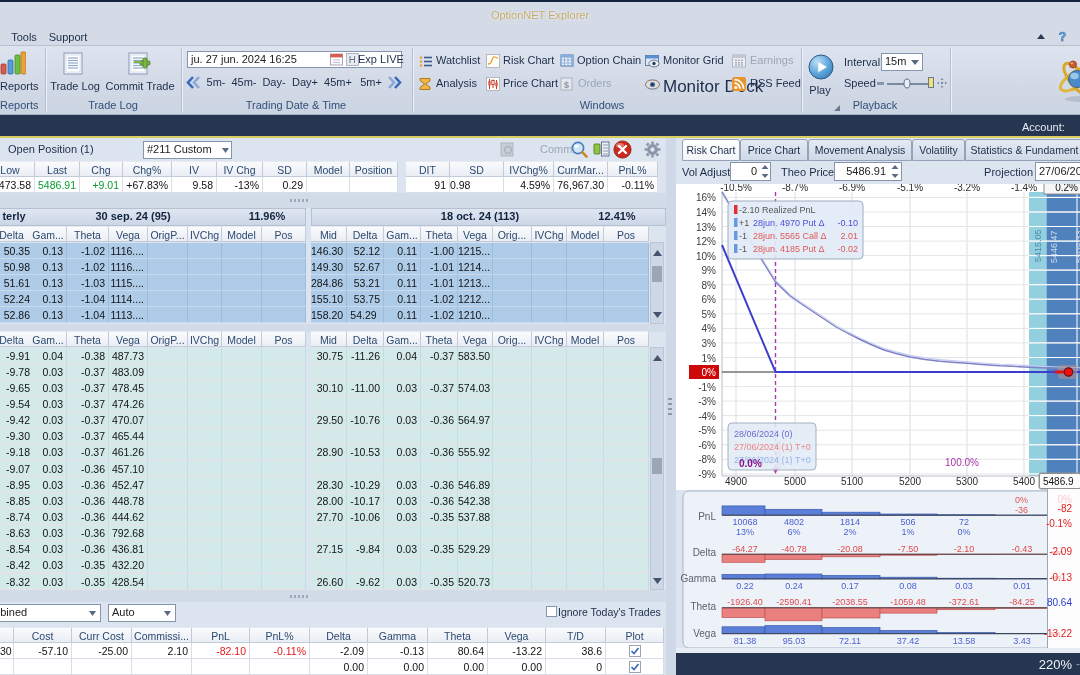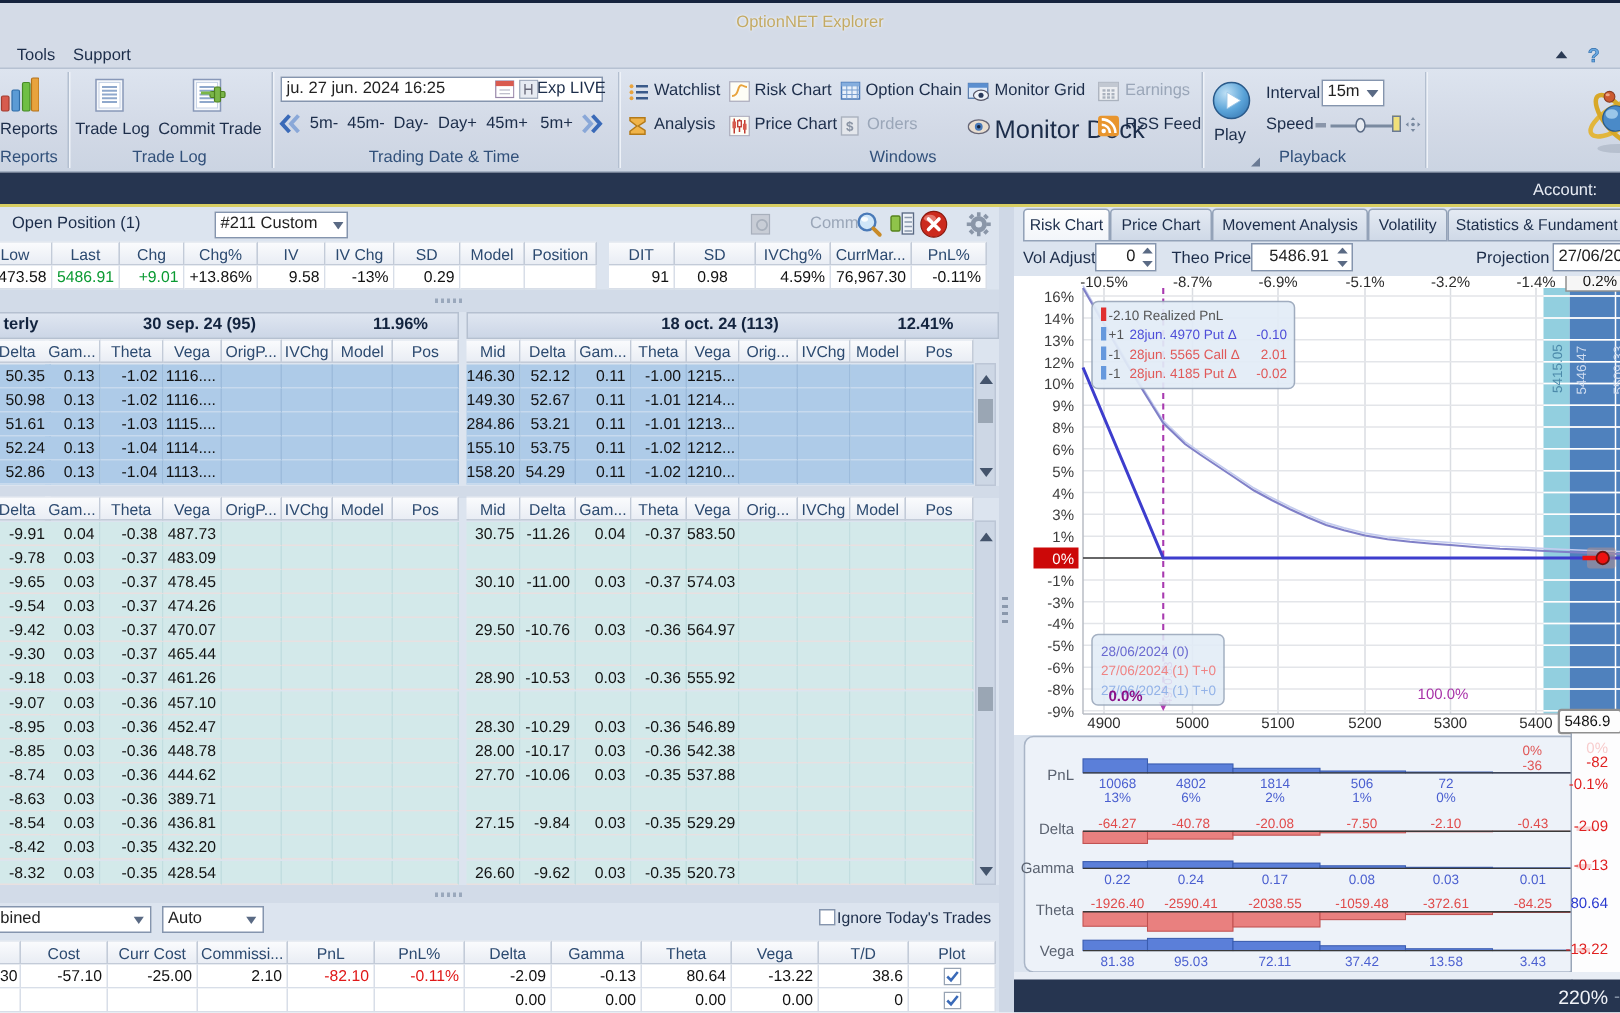--- a/index.html
+++ b/index.html
@@ -273,28 +273,28 @@
 <div style="position:absolute;left:307px;top:161px;width:43px;height:16px;background:linear-gradient(#fafbfd,#e9edf4);border-right:1px solid #c3cbd8;border-top:1px solid #e8ecf2;border-bottom:1px solid #c3cbd8;font-size:10.5px;color:#2c4a70;text-align:center;line-height:16px;overflow:hidden;">Model</div>
 <div style="position:absolute;left:350px;top:161px;width:48px;height:16px;background:linear-gradient(#fafbfd,#e9edf4);border-right:1px solid #c3cbd8;border-top:1px solid #e8ecf2;border-bottom:1px solid #c3cbd8;font-size:10.5px;color:#2c4a70;text-align:center;line-height:16px;overflow:hidden;">Position</div>
 <div style="position:absolute;left:406px;top:161px;width:44px;height:16px;background:linear-gradient(#fafbfd,#e9edf4);border-right:1px solid #c3cbd8;border-top:1px solid #e8ecf2;border-bottom:1px solid #c3cbd8;font-size:10.5px;color:#2c4a70;text-align:center;line-height:16px;overflow:hidden;">DIT</div>
 <div style="position:absolute;left:450px;top:161px;width:54px;height:16px;background:linear-gradient(#fafbfd,#e9edf4);border-right:1px solid #c3cbd8;border-top:1px solid #e8ecf2;border-bottom:1px solid #c3cbd8;font-size:10.5px;color:#2c4a70;text-align:center;line-height:16px;overflow:hidden;">SD</div>
 <div style="position:absolute;left:504px;top:161px;width:50px;height:16px;background:linear-gradient(#fafbfd,#e9edf4);border-right:1px solid #c3cbd8;border-top:1px solid #e8ecf2;border-bottom:1px solid #c3cbd8;font-size:10.5px;color:#2c4a70;text-align:center;line-height:16px;overflow:hidden;">IVChg%</div>
 <div style="position:absolute;left:554px;top:161px;width:54px;height:16px;background:linear-gradient(#fafbfd,#e9edf4);border-right:1px solid #c3cbd8;border-top:1px solid #e8ecf2;border-bottom:1px solid #c3cbd8;font-size:10.5px;color:#2c4a70;text-align:center;line-height:16px;overflow:hidden;">CurrMar...</div>
 <div style="position:absolute;left:608px;top:161px;width:50px;height:16px;background:linear-gradient(#fafbfd,#e9edf4);border-right:1px solid #c3cbd8;border-top:1px solid #e8ecf2;border-bottom:1px solid #c3cbd8;font-size:10.5px;color:#2c4a70;text-align:center;line-height:16px;overflow:hidden;">PnL%</div>
 <div style="position:absolute;left:-14px;top:177px;width:49px;height:16px;background:#fff;border-right:1px solid #d8dee8;border-bottom:1px solid #d8dee8;font-size:10.5px;color:#111;text-align:right;padding-right:3px;line-height:16px;overflow:hidden;">5473.58</div>
 <div style="position:absolute;left:35px;top:177px;width:45px;height:16px;background:#fff;border-right:1px solid #d8dee8;border-bottom:1px solid #d8dee8;font-size:10.5px;color:#0a9a32;text-align:right;padding-right:3px;line-height:16px;overflow:hidden;">5486.91</div>
 <div style="position:absolute;left:80px;top:177px;width:43px;height:16px;background:#fff;border-right:1px solid #d8dee8;border-bottom:1px solid #d8dee8;font-size:10.5px;color:#0a9a32;text-align:right;padding-right:3px;line-height:16px;overflow:hidden;">+9.01</div>
-<div style="position:absolute;left:123px;top:177px;width:49px;height:16px;background:#fff;border-right:1px solid #d8dee8;border-bottom:1px solid #d8dee8;font-size:10.5px;color:#111;text-align:right;padding-right:3px;line-height:16px;overflow:hidden;">+13.86%</div>
+<div style="position:absolute;left:123px;top:177px;width:49px;height:16px;background:#fff;border-right:1px solid #d8dee8;border-bottom:1px solid #d8dee8;font-size:10.5px;color:#111;text-align:right;padding-right:3px;line-height:16px;overflow:hidden;">+67.83%</div>
 <div style="position:absolute;left:172px;top:177px;width:45px;height:16px;background:#fff;border-right:1px solid #d8dee8;border-bottom:1px solid #d8dee8;font-size:10.5px;color:#111;text-align:right;padding-right:3px;line-height:16px;overflow:hidden;">9.58</div>
 <div style="position:absolute;left:217px;top:177px;width:46px;height:16px;background:#fff;border-right:1px solid #d8dee8;border-bottom:1px solid #d8dee8;font-size:10.5px;color:#111;text-align:right;padding-right:3px;line-height:16px;overflow:hidden;">-13%</div>
 <div style="position:absolute;left:263px;top:177px;width:44px;height:16px;background:#fff;border-right:1px solid #d8dee8;border-bottom:1px solid #d8dee8;font-size:10.5px;color:#111;text-align:right;padding-right:3px;line-height:16px;overflow:hidden;">0.29</div>
 <div style="position:absolute;left:307px;top:177px;width:43px;height:16px;background:#fff;border-right:1px solid #d8dee8;border-bottom:1px solid #d8dee8;font-size:10.5px;color:#111;text-align:right;padding-right:3px;line-height:16px;overflow:hidden;"></div>
 <div style="position:absolute;left:350px;top:177px;width:48px;height:16px;background:#fff;border-right:1px solid #d8dee8;border-bottom:1px solid #d8dee8;font-size:10.5px;color:#111;text-align:right;padding-right:3px;line-height:16px;overflow:hidden;"></div>
 <div style="position:absolute;left:406px;top:177px;width:44px;height:16px;background:#fff;border-right:1px solid #d8dee8;border-bottom:1px solid #d8dee8;font-size:10.5px;color:#111;text-align:right;padding-right:3px;line-height:16px;overflow:hidden;">91</div>
-<div style="position:absolute;left:450px;top:177px;width:54px;height:16px;background:#fff;border-right:1px solid #d8dee8;border-bottom:1px solid #d8dee8;font-size:10.5px;color:#111;text-align:center;padding-right:3px;line-height:16px;overflow:hidden;">0.98</div>
+<div style="position:absolute;left:450px;top:177px;width:54px;height:16px;background:#fff;border-right:1px solid #d8dee8;border-bottom:1px solid #d8dee8;font-size:10.5px;color:#111;text-align:left;padding-right:3px;line-height:16px;overflow:hidden;">0.98</div>
 <div style="position:absolute;left:504px;top:177px;width:50px;height:16px;background:#fff;border-right:1px solid #d8dee8;border-bottom:1px solid #d8dee8;font-size:10.5px;color:#111;text-align:right;padding-right:3px;line-height:16px;overflow:hidden;">4.59%</div>
 <div style="position:absolute;left:554px;top:177px;width:54px;height:16px;background:#fff;border-right:1px solid #d8dee8;border-bottom:1px solid #d8dee8;font-size:10.5px;color:#111;text-align:right;padding-right:3px;line-height:16px;overflow:hidden;">76,967.30</div>
 <div style="position:absolute;left:608px;top:177px;width:50px;height:16px;background:#fff;border-right:1px solid #d8dee8;border-bottom:1px solid #d8dee8;font-size:10.5px;color:#111;text-align:right;padding-right:3px;line-height:16px;overflow:hidden;">-0.11%</div>
 <div style="position:absolute;left:0;top:193px;width:666px;height:15px;background:#d2dbe8;"></div>
 <div style="position:absolute;left:290px;top:199px;width:20px;height:3px;background:repeating-linear-gradient(90deg,#9aa8bc 0 2px,transparent 2px 4px);"></div>
 <div style="position:absolute;left:-40px;top:208px;width:346px;height:18px;background:linear-gradient(#dfe6f1,#ccd6e6);border:1px solid #b5c0d0;"></div>
     <div style="position:absolute;left:14px;transform:translateX(-50%);top:210px;font-size:11px;color:#12233e;font-weight:bold;white-space:nowrap;">terly</div>
     <div style="position:absolute;left:133px;transform:translateX(-50%);top:210px;font-size:11px;color:#12233e;font-weight:bold;white-space:nowrap;">30 sep. 24 (95)</div>
     <div style="position:absolute;left:267px;transform:translateX(-50%);top:210px;font-size:11px;color:#12233e;font-weight:bold;white-space:nowrap;">11.96%</div>
 <div style="position:absolute;left:311px;top:208px;width:355px;height:18px;background:linear-gradient(#dfe6f1,#ccd6e6);border:1px solid #b5c0d0;"></div>
@@ -611,21 +611,21 @@
     <div style="position:absolute;left:384px;top:509.0px;width:37px;height:16px;background:#d3e9ea;border-right:1px solid #c2dee0;border-bottom:1px solid #e9e0e0;font-size:10.5px;color:#131313;text-align:right;padding-right:3px;line-height:16px;overflow:hidden;">0.03</div>
     <div style="position:absolute;left:421px;top:509.0px;width:37px;height:16px;background:#d3e9ea;border-right:1px solid #c2dee0;border-bottom:1px solid #e9e0e0;font-size:10.5px;color:#131313;text-align:right;padding-right:3px;line-height:16px;overflow:hidden;">-0.35</div>
     <div style="position:absolute;left:458px;top:509.0px;width:35px;height:16px;background:#d3e9ea;border-right:1px solid #c2dee0;border-bottom:1px solid #e9e0e0;font-size:10.5px;color:#131313;text-align:right;padding-right:3px;line-height:16px;overflow:hidden;">537.88</div>
     <div style="position:absolute;left:493px;top:509.0px;width:39px;height:16px;background:#d3e9ea;border-right:1px solid #c2dee0;border-bottom:1px solid #e9e0e0;font-size:10.5px;color:#131313;text-align:right;padding-right:3px;line-height:16px;overflow:hidden;"></div>
     <div style="position:absolute;left:532px;top:509.0px;width:35px;height:16px;background:#d3e9ea;border-right:1px solid #c2dee0;border-bottom:1px solid #e9e0e0;font-size:10.5px;color:#131313;text-align:right;padding-right:3px;line-height:16px;overflow:hidden;"></div>
     <div style="position:absolute;left:567px;top:509.0px;width:37px;height:16px;background:#d3e9ea;border-right:1px solid #c2dee0;border-bottom:1px solid #e9e0e0;font-size:10.5px;color:#131313;text-align:right;padding-right:3px;line-height:16px;overflow:hidden;"></div>
     <div style="position:absolute;left:604px;top:509.0px;width:45px;height:16px;background:#d3e9ea;border-right:1px solid #c2dee0;border-bottom:1px solid #e9e0e0;font-size:10.5px;color:#131313;text-align:right;padding-right:3px;line-height:16px;overflow:hidden;"></div>
 <div style="position:absolute;left:-10px;top:525.1px;width:44px;height:16px;background:#d3e9ea;border-right:1px solid #c2dee0;border-bottom:1px solid #e9e0e0;font-size:10.5px;color:#131313;text-align:right;padding-right:3px;line-height:16px;overflow:hidden;">-8.63</div>
     <div style="position:absolute;left:30px;top:525.1px;width:37px;height:16px;background:#d3e9ea;border-right:1px solid #c2dee0;border-bottom:1px solid #e9e0e0;font-size:10.5px;color:#131313;text-align:right;padding-right:3px;line-height:16px;overflow:hidden;">0.03</div>
     <div style="position:absolute;left:67px;top:525.1px;width:42px;height:16px;background:#d3e9ea;border-right:1px solid #c2dee0;border-bottom:1px solid #e9e0e0;font-size:10.5px;color:#131313;text-align:right;padding-right:3px;line-height:16px;overflow:hidden;">-0.36</div>
-    <div style="position:absolute;left:109px;top:525.1px;width:39px;height:16px;background:#d3e9ea;border-right:1px solid #c2dee0;border-bottom:1px solid #e9e0e0;font-size:10.5px;color:#131313;text-align:right;padding-right:3px;line-height:16px;overflow:hidden;">389.71</div>
+    <div style="position:absolute;left:109px;top:525.1px;width:39px;height:16px;background:#d3e9ea;border-right:1px solid #c2dee0;border-bottom:1px solid #e9e0e0;font-size:10.5px;color:#131313;text-align:right;padding-right:3px;line-height:16px;overflow:hidden;">792.68</div>
     <div style="position:absolute;left:148px;top:525.1px;width:40px;height:16px;background:#d3e9ea;border-right:1px solid #c2dee0;border-bottom:1px solid #e9e0e0;font-size:10.5px;color:#131313;text-align:right;padding-right:3px;line-height:16px;overflow:hidden;"></div>
     <div style="position:absolute;left:188px;top:525.1px;width:34px;height:16px;background:#d3e9ea;border-right:1px solid #c2dee0;border-bottom:1px solid #e9e0e0;font-size:10.5px;color:#131313;text-align:right;padding-right:3px;line-height:16px;overflow:hidden;"></div>
     <div style="position:absolute;left:222px;top:525.1px;width:40px;height:16px;background:#d3e9ea;border-right:1px solid #c2dee0;border-bottom:1px solid #e9e0e0;font-size:10.5px;color:#131313;text-align:right;padding-right:3px;line-height:16px;overflow:hidden;"></div>
     <div style="position:absolute;left:262px;top:525.1px;width:44px;height:16px;background:#d3e9ea;border-right:1px solid #c2dee0;border-bottom:1px solid #e9e0e0;font-size:10.5px;color:#131313;text-align:right;padding-right:3px;line-height:16px;overflow:hidden;"></div>
 <div style="position:absolute;left:311px;top:525.1px;width:36px;height:16px;background:#d3e9ea;border-right:1px solid #c2dee0;border-bottom:1px solid #e9e0e0;font-size:10.5px;color:#131313;text-align:right;padding-right:3px;line-height:16px;overflow:hidden;"></div>
     <div style="position:absolute;left:347px;top:525.1px;width:37px;height:16px;background:#d3e9ea;border-right:1px solid #c2dee0;border-bottom:1px solid #e9e0e0;font-size:10.5px;color:#131313;text-align:right;padding-right:3px;line-height:16px;overflow:hidden;"></div>
     <div style="position:absolute;left:384px;top:525.1px;width:37px;height:16px;background:#d3e9ea;border-right:1px solid #c2dee0;border-bottom:1px solid #e9e0e0;font-size:10.5px;color:#131313;text-align:right;padding-right:3px;line-height:16px;overflow:hidden;"></div>
     <div style="position:absolute;left:421px;top:525.1px;width:37px;height:16px;background:#d3e9ea;border-right:1px solid #c2dee0;border-bottom:1px solid #e9e0e0;font-size:10.5px;color:#131313;text-align:right;padding-right:3px;line-height:16px;overflow:hidden;"></div>
     <div style="position:absolute;left:458px;top:525.1px;width:35px;height:16px;background:#d3e9ea;border-right:1px solid #c2dee0;border-bottom:1px solid #e9e0e0;font-size:10.5px;color:#131313;text-align:right;padding-right:3px;line-height:16px;overflow:hidden;"></div>
     <div style="position:absolute;left:493px;top:525.1px;width:39px;height:16px;background:#d3e9ea;border-right:1px solid #c2dee0;border-bottom:1px solid #e9e0e0;font-size:10.5px;color:#131313;text-align:right;padding-right:3px;line-height:16px;overflow:hidden;"></div>

